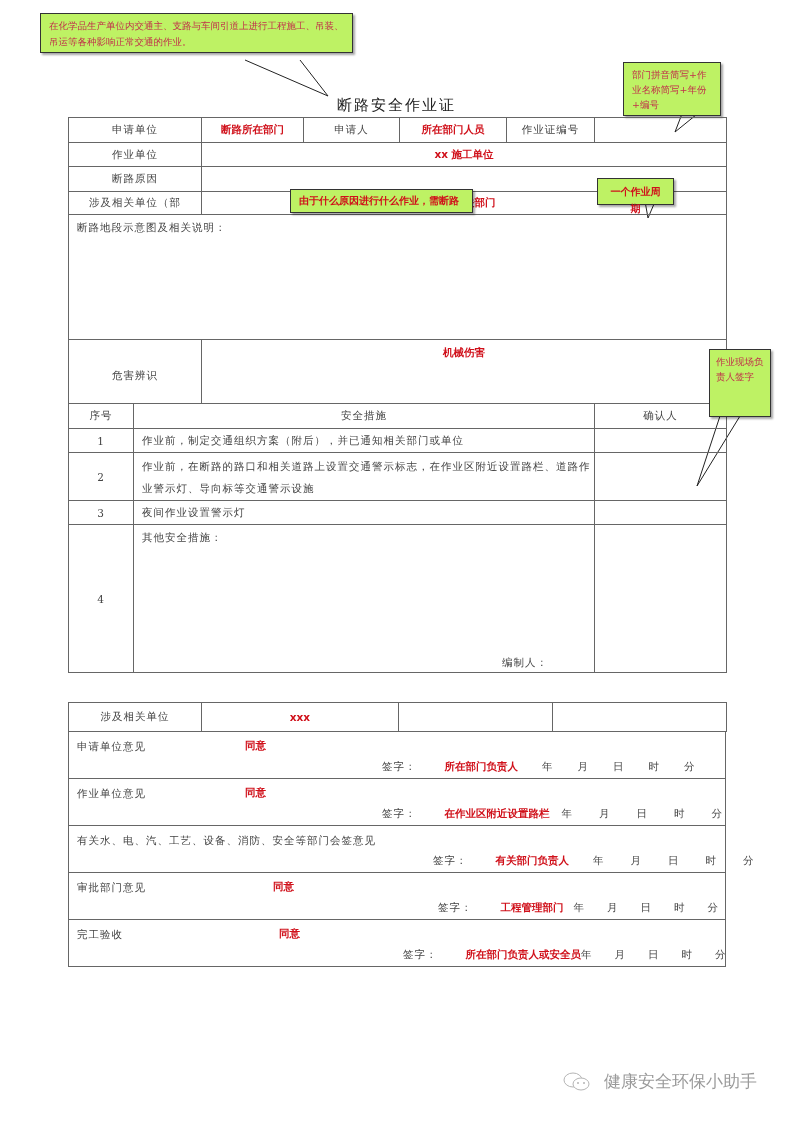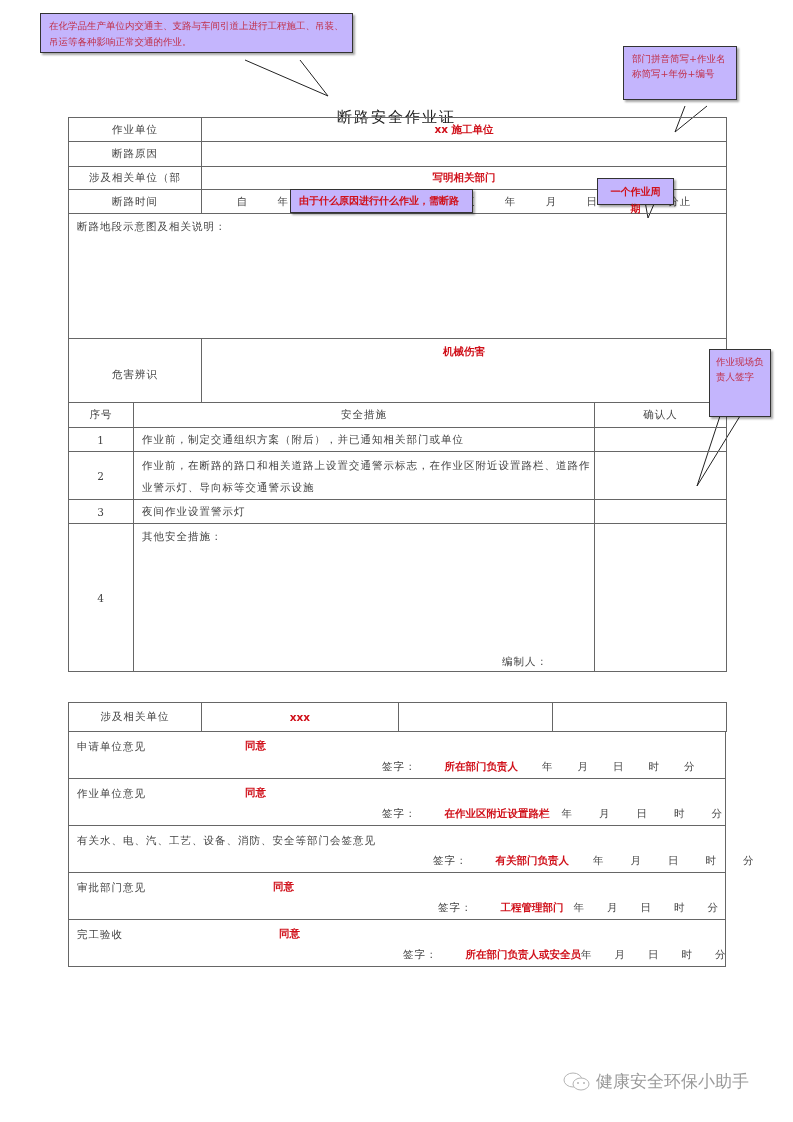--- a/index.html
+++ b/index.html
@@ -1,96 +1,86 @@
 <!DOCTYPE html>
 <html><head>
 <meta charset="utf-8">
 <style>
   html, body { margin:0; padding:0; background:#ffffff; }
   body { width:793px; height:1122px; position:relative; overflow:hidden;
          font-family:"DejaVu Serif","Liberation Serif",serif; color:#333; }
   .abs { position:absolute; }
-  .callout { position:absolute; background:#c4b5fd; border:1.5px solid #333;
+  .callout { position:absolute; background:#bef264; border:1.5px solid #333;
              box-shadow:2px 2px 2px rgba(0,0,0,0.35); color:#c0304a;
              font-size:9.5px; line-height:16px; padding:4px 8px; box-sizing:border-box; }
   .callout-red { color:#d0101a; font-weight:bold; font-family:"DejaVu Sans","Liberation Sans",sans-serif; font-size:10px; }
   .title { position:absolute; left:0; width:793px; top:96px; text-align:center;
-           font-size:15px; letter-spacing:2px; color:#222;margin-top:12px; }
+           font-size:15px; letter-spacing:2px; color:#222; }
   table.form { position:absolute; left:68px; top:117px; width:658px; border-collapse:collapse;
                table-layout:fixed; font-size:10.5px; }
   table.form td { border:1px solid #666; padding:0; text-align:center; vertical-align:middle;
                   color:#444; letter-spacing:1px; }
   .red { color:#d0101a !important; font-weight:bold; font-family:"DejaVu Sans","Liberation Sans",sans-serif; letter-spacing:0 !important; font-size:10.5px;padding-left:28px; }
   .left { text-align:left !important; padding-left:8px !important; }
   .top { vertical-align:top !important; padding-top:6px !important; }
   .time-row { display:flex; justify-content:space-around; padding:0 20px; }
   .sig-block { position:relative; height:46px; text-align:left;margin-left:19px; }
   .sig-label { position:absolute; left:8px; top:8px; }
   .sig-agree { position:absolute; top:7px; }
   .sig-line { position:absolute; top:28px; display:flex; gap:0; white-space:nowrap; }
   .sig-line span { display:inline-block; }
   .watermark { position:absolute; left:562px; top:1070px; font-family:"DejaVu Sans","Liberation Sans",sans-serif;
-               font-size:17px; color:#9a9a9a; display:flex; align-items:center; gap:4px; }
+               font-size:17px; color:#9a9a9a; display:flex; align-items:center; gap:12px; }
 </style>
 </head>
 <body>
 
 <svg class="abs" style="left:0;top:0" width="793" height="1122">
   <polyline points="245,60 328,96 300,60" fill="none" stroke="#222" stroke-width="1"></polyline>
   <polyline points="685,106 675,132 707,106" fill="none" stroke="#222" stroke-width="1"></polyline>
   <polyline points="643,190 648,218 660,190" fill="none" stroke="#222" stroke-width="1"></polyline>
   <polyline points="720,416 697,486 740,416" fill="none" stroke="#222" stroke-width="1"></polyline>
 </svg>
 
 <div class="callout" style="left:40px;top:13px;width:313px;height:40px;">在化学品生产单位内交通主、支路与车间引道上进行工程施工、吊装、吊运等各种影响正常交通的作业。</div>
 
-<div class="callout" style="left:623px;top:46px;width:114px;height:54px;line-height:15px;">部门拼音简写+作业名称简写+年份+编号</div>
+<div class="callout" style="left:623px;top:62px;width:98px;height:54px;line-height:15px;">部门拼音简写+作业名称简写+年份+编号</div>
 
 <div class="title">断路安全作业证</div>
 
 <table class="form">
   <colgroup>
     <col style="width:65px">
       <col style="width:68px">
       <col style="width:102px">
       <col style="width:96px">
     <col style="width:107px">
       <col style="width:88px">
       <col style="width:132px">
   </colgroup>
   <tbody>
+      <tr style="height:25px">
+    <td colspan="2">申请单位</td>
+    <td class="red" colspan="1" style="width:135px">断路所在部门</td>
+    <td>申请人</td>
+    <td class="red">所在部门人员</td>
+    <td>作业证编号</td>
+    <td></td>
+  </tr>
   <tr style="height:24px">
     <td colspan="2">作业单位</td>
     <td class="red" colspan="5">xx 施工单位</td>
   </tr>
   <tr style="height:25px">
     <td colspan="2">断路原因</td>
     <td colspan="5"></td>
   </tr>
   <tr style="height:23px">
     <td colspan="2">涉及相关单位（部</td>
     <td class="red" colspan="5">写明相关部门</td>
-  </tr>
-  <tr style="height:24px">
-    <td colspan="2">断路时间</td>
-    <td colspan="5">
-      <div class="time-row">
-        <span>自</span>
-        <span>年</span>
-        <span>月</span>
-        <span>日</span>
-        <span>时</span>
-        <span>分始至</span>
-        <span>年</span>
-        <span>月</span>
-        <span>日</span>
-        <span>时</span>
-        <span>分止</span>
-      </div>
-    </td>
   </tr>
   <tr style="height:125px">
     <td colspan="7" class="left top">
       <span>断路地段示意图及相关说明：</span>
     </td>
   </tr>
   <tr style="height:64px">
     <td colspan="2" style="padding-top:8px">危害辨识</td>
     <td colspan="5" class="red top">机械伤害</td>
   </tr>

